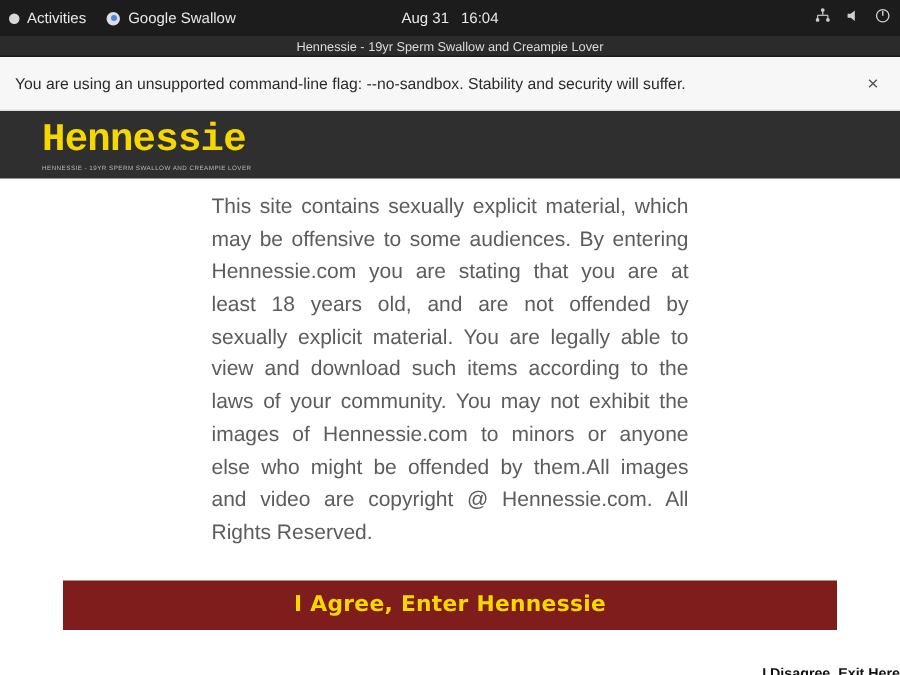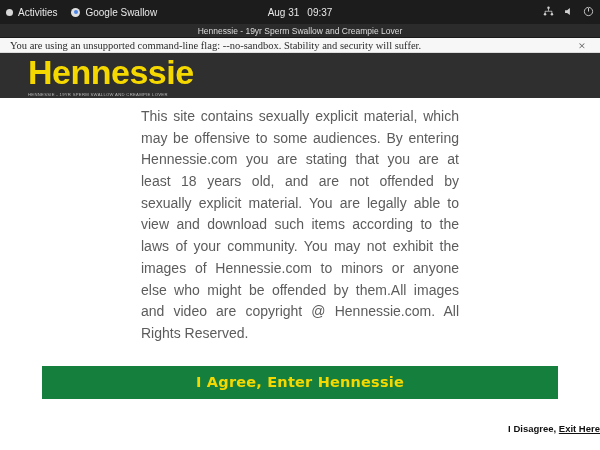--- a/index.html
+++ b/index.html
@@ -49,49 +49,48 @@
     height: 14px;
     background: #2b2b2b;
     color: #dcdcdc;
     font-size: 8.5px;
     display: flex; align-items: center; justify-content: center;
     border-bottom: 1px solid #1a1a1a;
   }
 
   
   .infobar {
-    height: 15px;
+    height: 36px;
     background: #f7f7f7;
     border-bottom: 1px solid #dcdcdc;
     display: flex; align-items: center;
     padding: 0 10px;
     font-size: 10.5px;
     color: #2b2b2b;
-    font-family: Liberation Serif, serif;
   }
   .infobar .msg { flex: 1; }
   .infobar .close {
     font-size: 13px; color: #555; cursor: pointer;
     width: 16px; text-align: center; line-height: 1;
   }
 
   
   .page { height: 386px; background: #fff; overflow: hidden; }
 
   .site-header {
     background: #2f2f2f;
     height: 45px;
     display: flex; align-items: center;
     padding-left: 28px;
   }
   .logo {
     color: #f5d800;
-    font-size: 34px;
-    font-weight: bold;
-    font-family: Liberation Sans, sans-serif;
+    font-size: 26px;
+    font-weight: bold;
+    font-family: Liberation Mono, monospace;
     letter-spacing: -0.5px;
     line-height: 1;
   }
   .logo-sub {
     color: #b9b9b9;
     font-size: 4.2px;
     letter-spacing: .3px;
     margin-top: 3px;
     text-transform: uppercase;
   }
@@ -113,21 +112,21 @@
     line-height: 1.55;
     color: #5c5c5c;
     text-align: justify;
   }
 
   .agree-btn {
     display: block;
     width: 516px;
     margin: 21px auto 0;
     height: 33px;
-    background: #15803d;
+    background: #7f1d1d;
     color: #f5d800;
     border: none;
     font-size: 14.5px;
     font-weight: bold;
     font-family: "DejaVu Sans", sans-serif;
     letter-spacing: .2px;
     cursor: pointer;
     line-height: 33px;
     text-align: center;
   }
@@ -155,21 +154,21 @@
       <span>Activities</span>
     </div>
     <div class="gnome-item">
       <span class="chrome-dot"></span>
       <span>Google Swallow</span>
     </div>
   </div>
 
   <div class="gnome-center">
     <span>Aug 31</span>
-    <span>09:37</span>
+    <span>16:04</span>
   </div>
 
   <div class="gnome-right">
     <span class="ic">
       <svg width="11" height="11" viewBox="0 0 16 16">
           <g fill="#e0e0e0">
         <circle cx="8" cy="2.5" r="1.8"></circle>
             <circle cx="3" cy="12" r="1.8"></circle>
             <circle cx="13" cy="12" r="1.8"></circle>
         <rect x="7.4" y="4" width="1.2" height="3"></rect>

